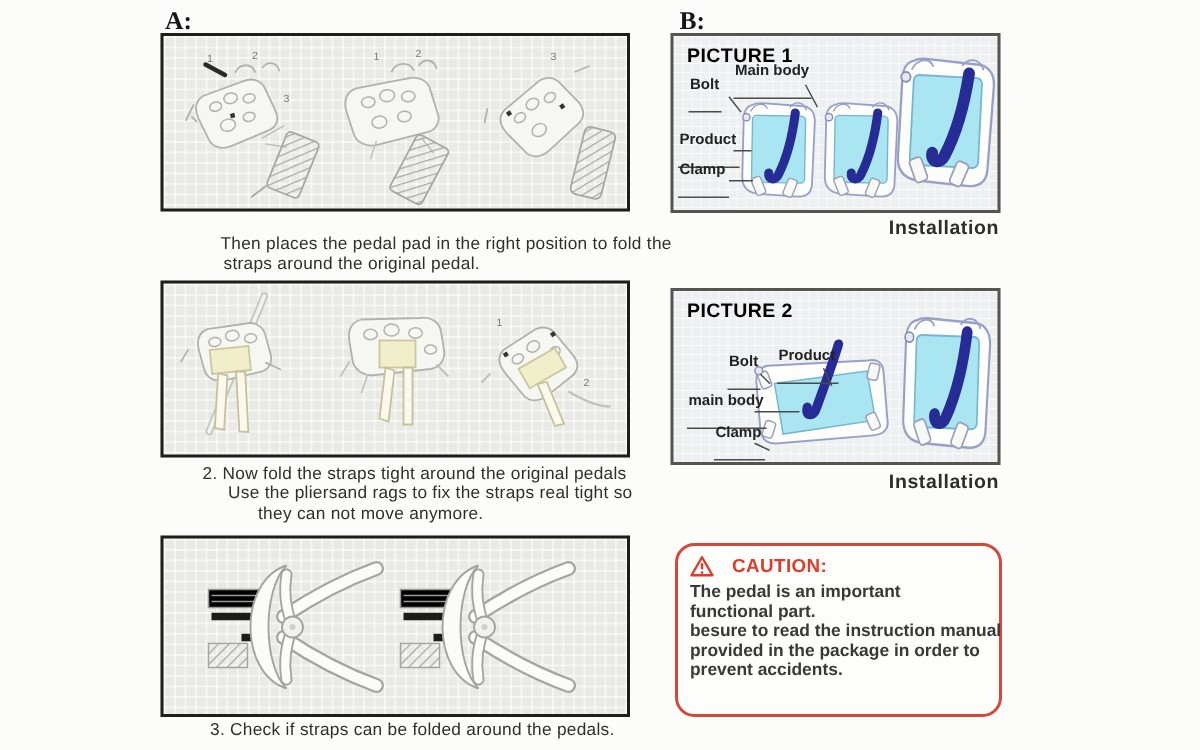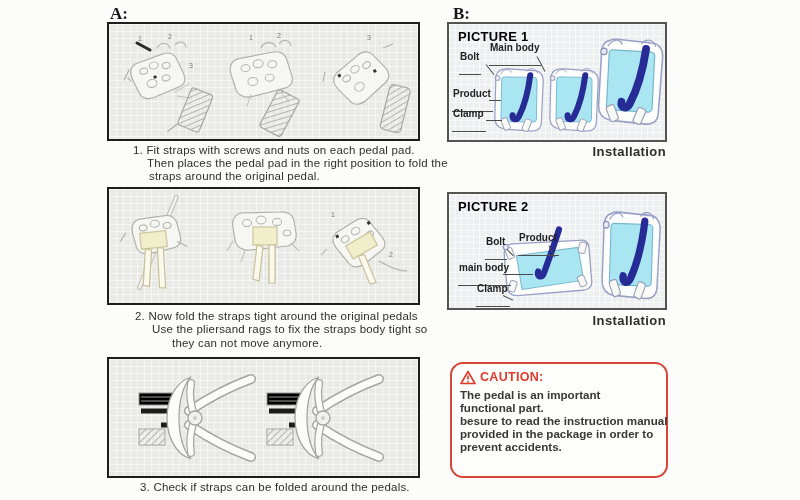--- a/index.html
+++ b/index.html
@@ -18,21 +18,21 @@
          background-size:6px 6px;}
   .caption{font-size:11.5px;color:#2e2e2c;white-space:nowrap;letter-spacing:.2px;}
   .pic-title{font-size:13px;font-weight:bold;color:#000000;letter-spacing:.3px;}
   .part-label{font-size:10px;font-weight:bold;color:#222;white-space:nowrap;
               border-bottom:1px solid #4a4a46;padding:0 2px 12px 1px;}
   .leader{position:absolute;height:1px;background:#4a4a46;transform-origin:left center;}
   .install{font-size:13px;font-weight:bold;color:#2d2d2b;letter-spacing:.4px;}
   .caution-box{position:absolute;box-sizing:border-box;border:2.5px solid #d6473a;
                border-radius:13px;background:#fdfdfb;padding:5px 6px 0 8px;}
   .caution-title{font-size:12.5px;font-weight:bold;color:#e03a2a;letter-spacing:.3px;
-                 display:inline-block;vertical-align:top;margin:1px 0 0 4px;}
+                 display:inline-block;vertical-align:top;margin:1px 0 0 12px;}
   .caution-line{font-size:11.6px;font-weight:bold;color:#3a3836;line-height:13px;white-space:nowrap;}
   svg{display:block;}
 </style>
 </head>
 <body>
 
 <div class="screen">
 
   <div class="abs sec-label" style="left:110px;top:4px;">A:</div>
 
@@ -114,21 +114,20 @@
           <rect x="20" y="28" width="3" height="3" fill="#333"></rect>
           <rect x="52" y="44" width="3" height="3" fill="#333"></rect>
         </g>
         <path d="M2,40 l-2,10 M60,16 l10,-4" stroke="#b3b3ae" stroke-width="1.2" fill="none"></path>
         <g transform="rotate(14 74 76)">
           <rect x="62" y="54" width="21" height="46" rx="4" fill="url(#hatch)" stroke="#a8a8a2" stroke-width="1.2"></rect>
         </g>
       </g>
     </svg>
   </div>
-  <div class="abs caption" style="left:133px;top:144px;">1. Fit straps with screws and nuts on each pedal pad.</div>
   <div class="abs caption" style="left:147px;top:157px;">Then places the pedal pad in the right position to fold the</div>
   <div class="abs caption" style="left:149px;top:170px;">straps around the original pedal.</div>
 
   <div class="panel" style="left:107px;top:187px;width:313px;height:118px;">
     <svg width="309" height="114" viewBox="0 0 309 114">
 
       <g transform="translate(14,10) rotate(-6 40 45)">
         <path d="M58,0 L12,86" stroke="#c6c6c0" stroke-width="5" stroke-linecap="round"></path>
         <path d="M58,0 L12,86" stroke="#f2f2ee" stroke-width="2.5" stroke-linecap="round"></path>
         <path d="M18,18 C11,20 10,26 11,32 L13,44 C14,51 20,54 27,53 L50,50 C57,49 59,44 58,38 L56,26 C55,19 49,16 43,17 Z" fill="#f6f6f2" stroke="#b2b2ac" stroke-width="1.2"></path>
@@ -176,21 +175,21 @@
             <path d="M30,53 l-4,30 l6,2 l4,-30 Z"></path>
           </g>
           <rect x="20" y="24" width="3" height="3" fill="#333"></rect>
           <rect x="54" y="28" width="3" height="3" fill="#333"></rect>
         </g>
         <path d="M56,62 C66,68 76,72 84,72 M4,50 l-6,6" fill="none" stroke="#c2c2bc" stroke-width="1.5"></path>
       </g>
     </svg>
   </div>
   <div class="abs caption" style="left:135px;top:310px;">2. Now fold the straps tight around the original pedals</div>
-  <div class="abs caption" style="left:152px;top:323px;">Use the pliersand rags to fix the straps body tight so</div>
+  <div class="abs caption" style="left:152px;top:323px;">Use the pliersand rags to fix the straps real tight so</div>
   <div class="abs caption" style="left:172px;top:337px;">they can not move anymore.</div>
 
   <div class="panel" style="left:107px;top:357px;width:313px;height:121px;">
     <svg width="309" height="117" viewBox="0 0 309 117">
       <g id="pliers1" transform="translate(24,8)">
 
         <g transform="translate(6,26)">
           <rect x="0" y="0" width="36" height="12" fill="#ececе8" stroke="#9a9a94" stroke-width="1"></rect>
           <path d="M2,4 h32 M2,8 h32" stroke="#9a9a94" stroke-width="1"></path>
           <path d="M2,18 L30,18 C38,18 38,32 30,32 L22,32" fill="none" stroke="#1c1c1a" stroke-width="5"></path>

